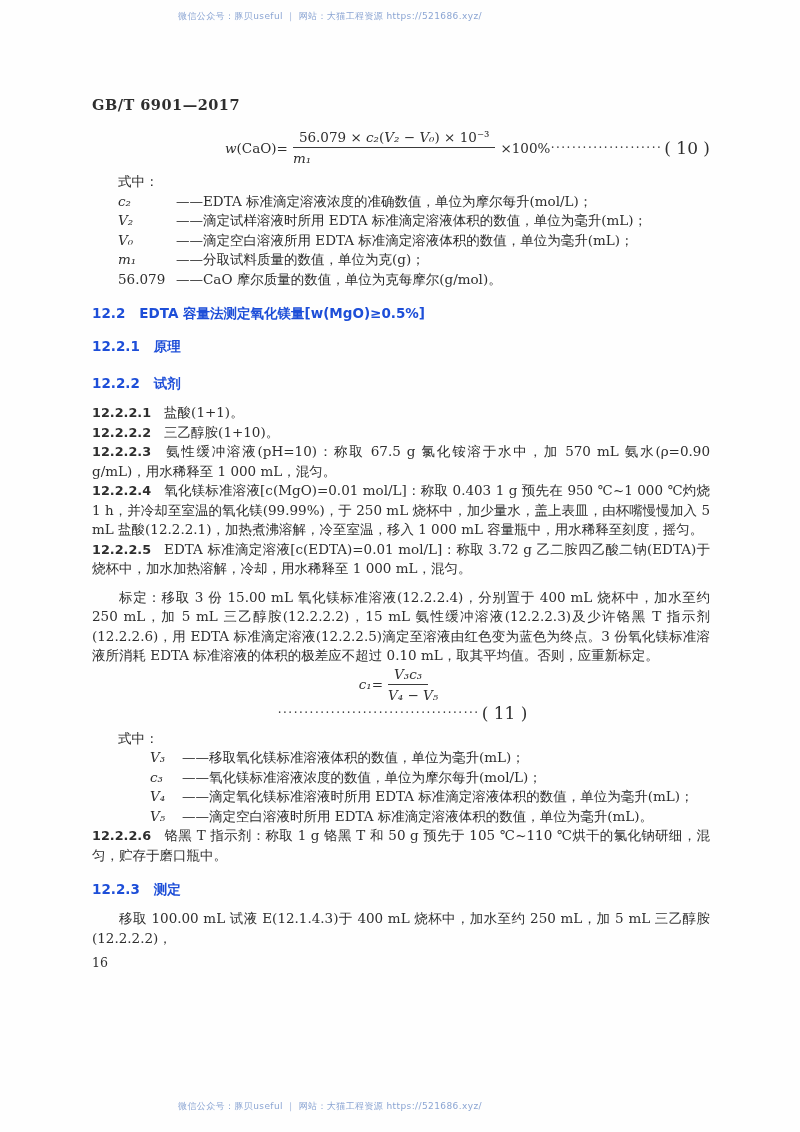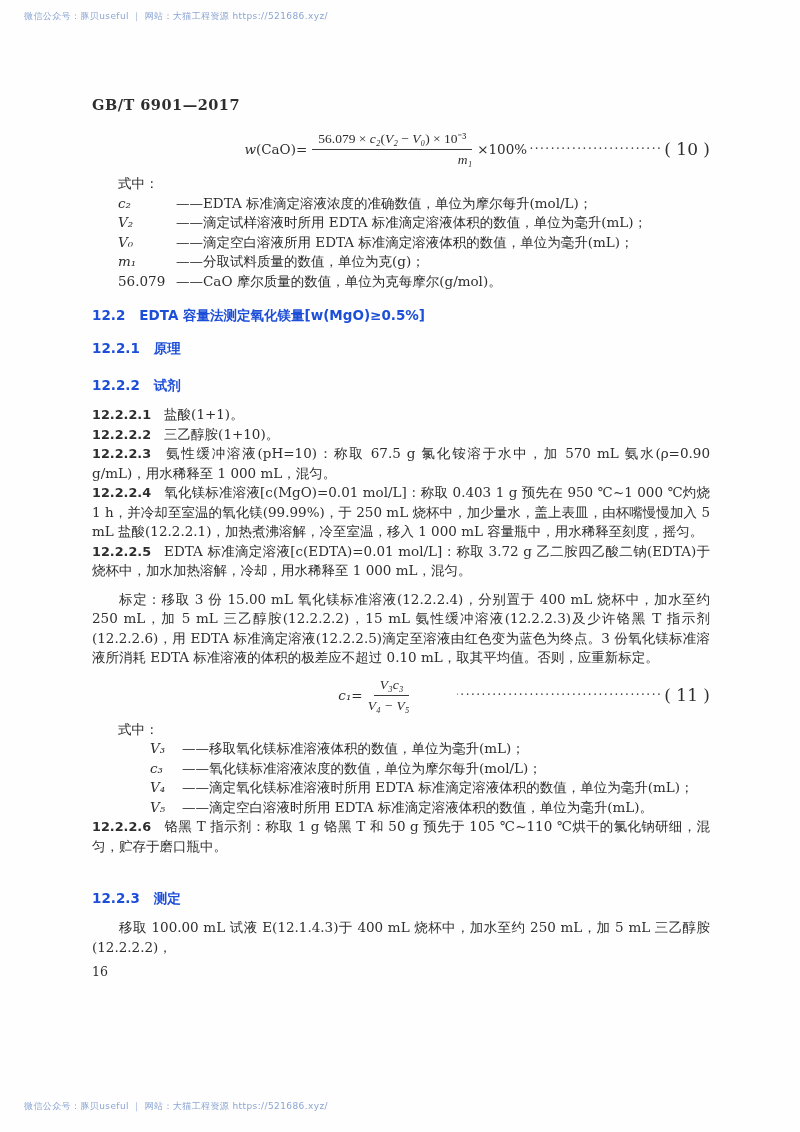--- a/index.html
+++ b/index.html
@@ -2,40 +2,40 @@
 <html><head>
 <meta charset="utf-8">
 <style>
   html,body{margin:0;padding:0;background:#ffffff;}
   .page{
     position:relative;width:800px;height:1132px;background:#fefefe;
     font-family:"DejaVu Serif","Liberation Serif",serif;
     color:#2e2e2e;overflow:hidden;
   }
   .wm{
-    position:absolute;left:0;width:660px;text-align:left;
+    position:absolute;left:0;width:660px;text-align:center;
     font-family:"DejaVu Sans","Liberation Sans",sans-serif;
-    font-size:9px;letter-spacing:.4px;color:#8ba5d3;margin-left:24px;
+    font-size:9px;letter-spacing:.4px;color:#8ba5d3;
   }
   .wm-top{top:10px;}
   .wm-bottom{top:1100px;}
   .content{position:absolute;left:92px;top:16px;width:618px;}
   .doc-number{
     margin-top:80px;font-size:14.5px;font-weight:bold;
     font-family:"DejaVu Serif","Liberation Serif",serif;letter-spacing:.5px;
   }
   
   .formula{display:flex;align-items:center;width:100%;}
   .f10{margin-top:16px;}
-  .f11{margin-top:9px;}
+  .f11{margin-top:0;flex-direction:column;}
   .f-spacer{flex:1;}
   .f-main{display:flex;align-items:center;font-size:13.5px;}
   .f-lhs,.f-suffix{white-space:nowrap;}
   .it{font-style:italic;}
-  .frac{display:inline-flex;flex-direction:column;align-items:flex-end;margin:0 5px;font-family:Liberation Serif, serif;}
+  .frac{display:inline-flex;flex-direction:column;align-items:flex-start;margin:0 5px;}
   .frac .num{padding:0 6px 2px;border-bottom:1px solid #3a3a3a;white-space:nowrap;}
   .frac .den{padding-top:2px;white-space:nowrap;}
   .f-right{flex:1.2;display:flex;align-items:center;justify-content:flex-end;overflow:hidden;}
   .dots{
     overflow:hidden;white-space:nowrap;letter-spacing:1.5px;color:#3c3c3c;
     font-size:12px;max-width:168px;direction:rtl;
   }
   .f11 .dots{max-width:205px;}
   .f-label{white-space:nowrap;font-size:17px;margin-left:2px;}
   
@@ -49,21 +49,21 @@
   .where-row .desc{flex:1;}
   
   .hsec{
     font-family:"DejaVu Sans","Liberation Sans",sans-serif;
     font-weight:bold;font-size:13.5px;line-height:20px;color:#1d4ed8;
   }
   .hsec .hnum{margin-right:14px;}
   .h-122{margin-top:14px;}
   .h-1221{margin-top:13px;}
   .h-1222{margin-top:17px;}
-  .h-1223{margin-top:32px;}
+  .h-1223{margin-top:14px;}
   
   .para{
     margin:0;font-size:13.5px;line-height:19.5px;
     text-align:justify;text-indent:2em;
   }
   .para-principle{margin-top:10px;}
   .para-calibration{margin-top:9px;}
   .para-determination{margin-top:10px;}
   .clause{
     margin:0;font-size:13.5px;line-height:19.5px;text-align:justify;

